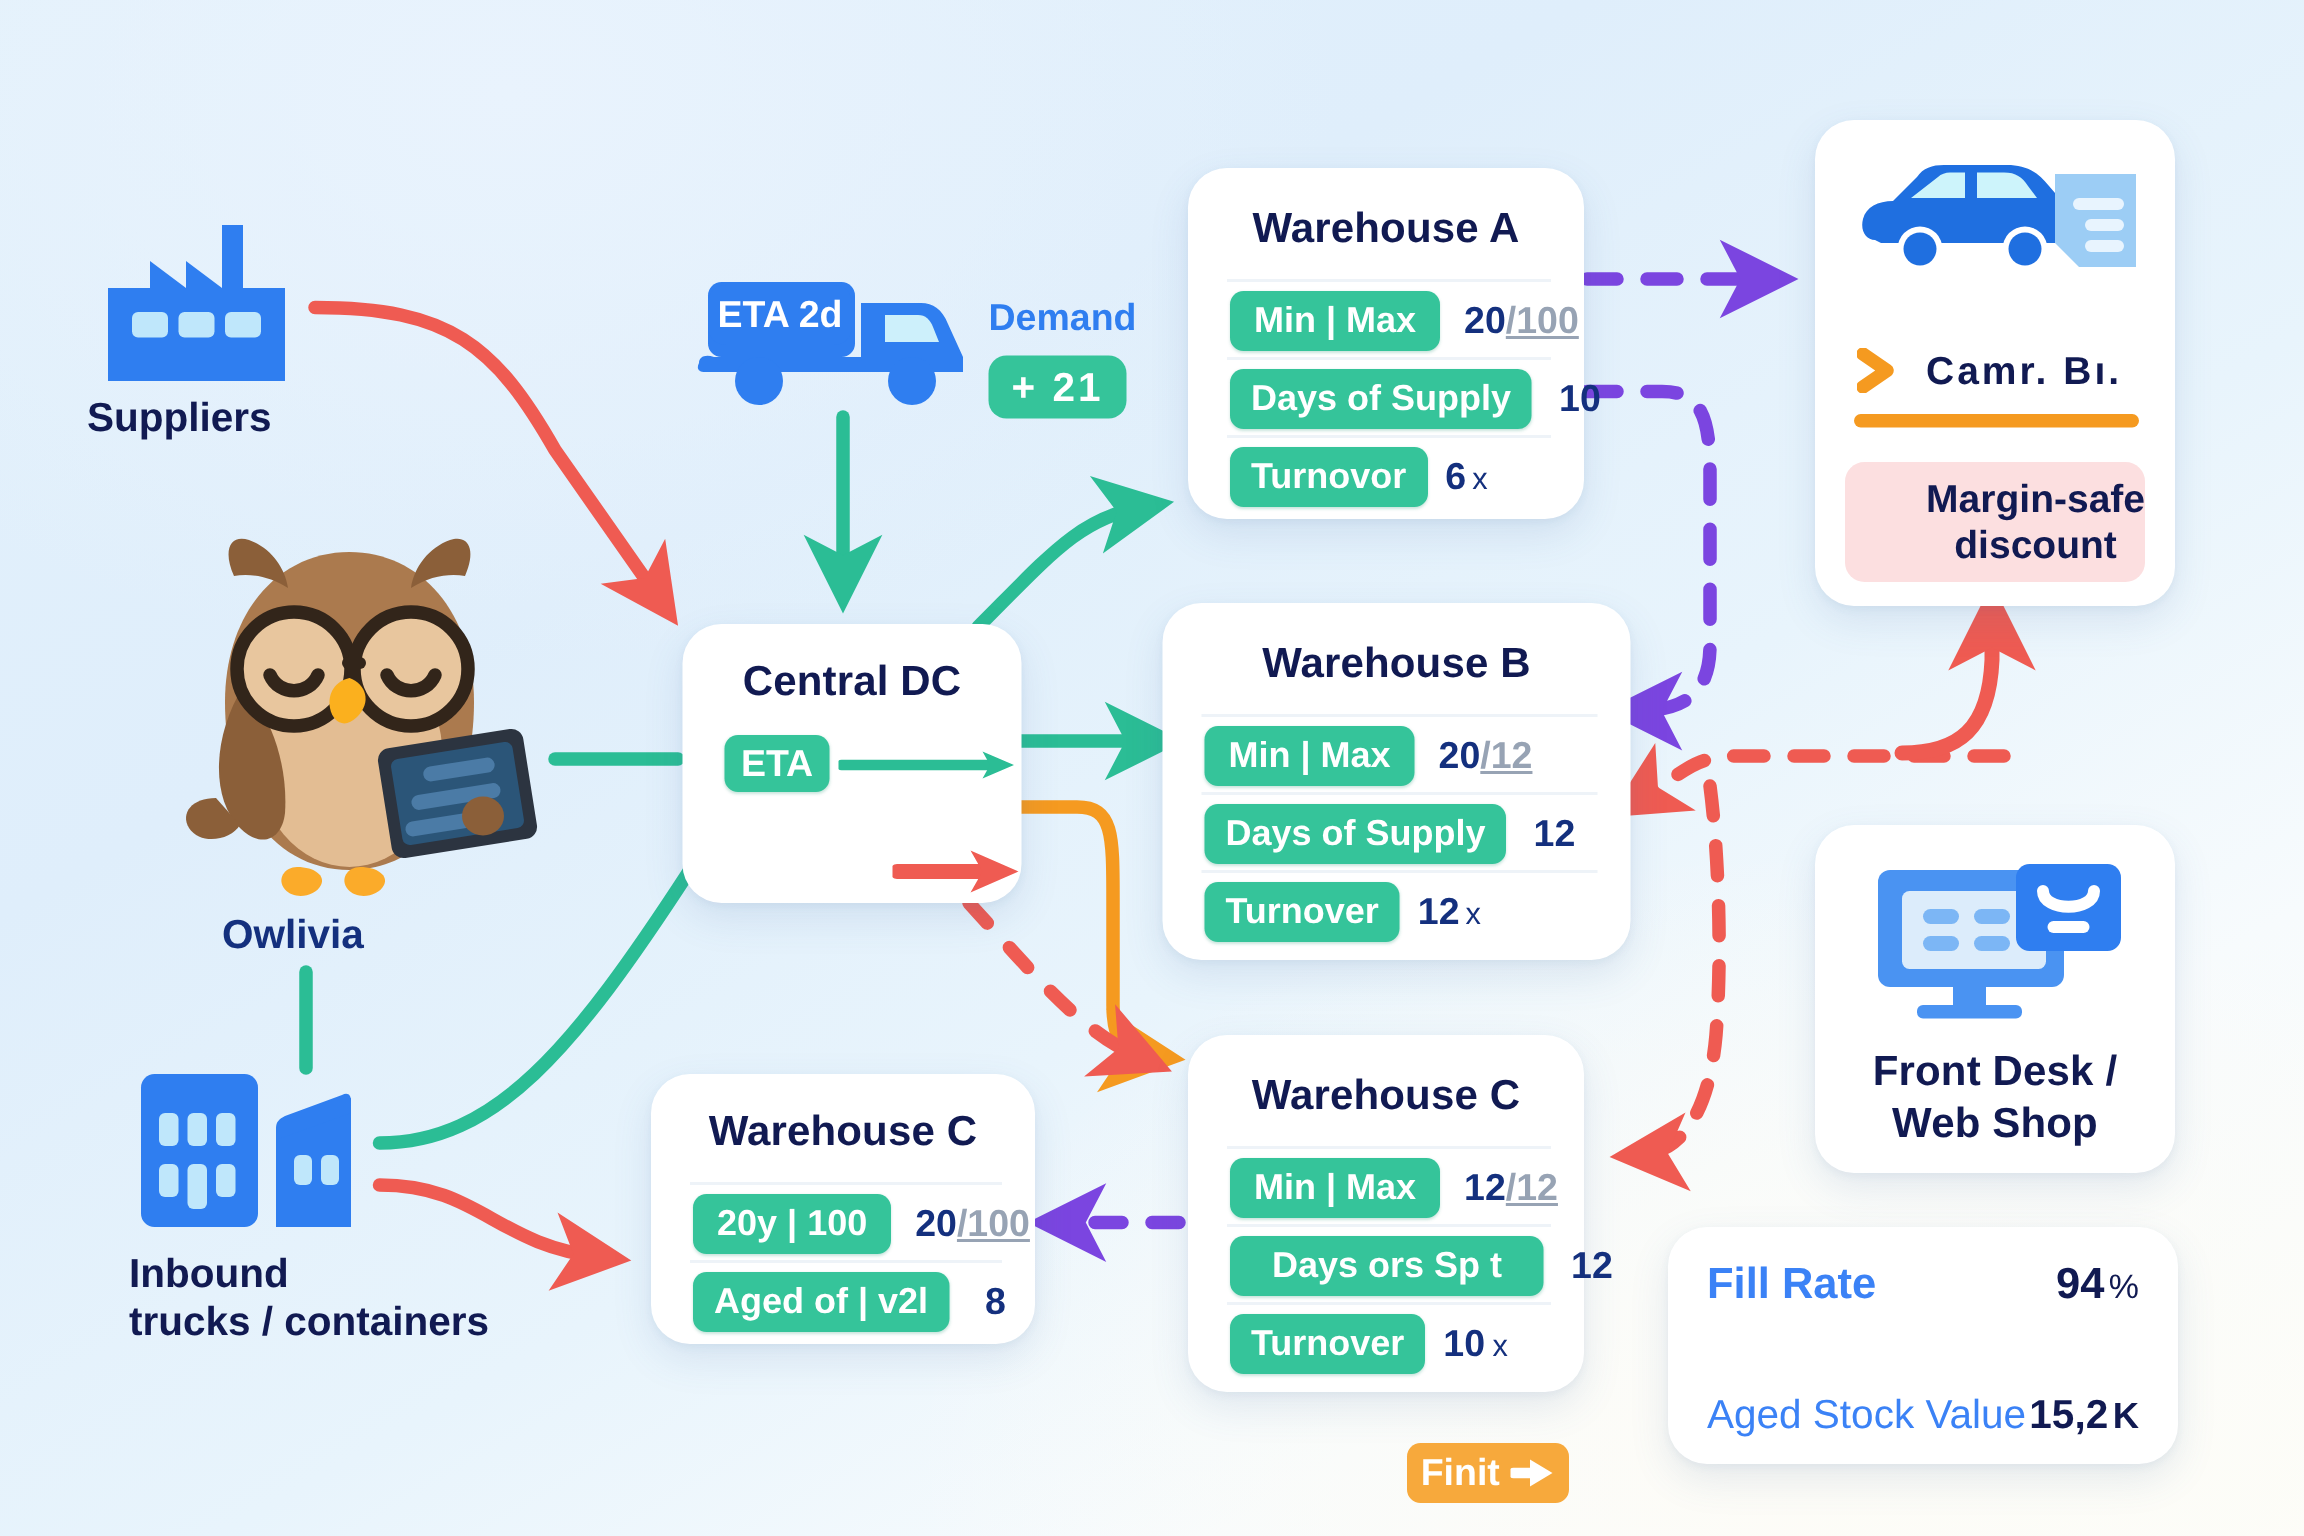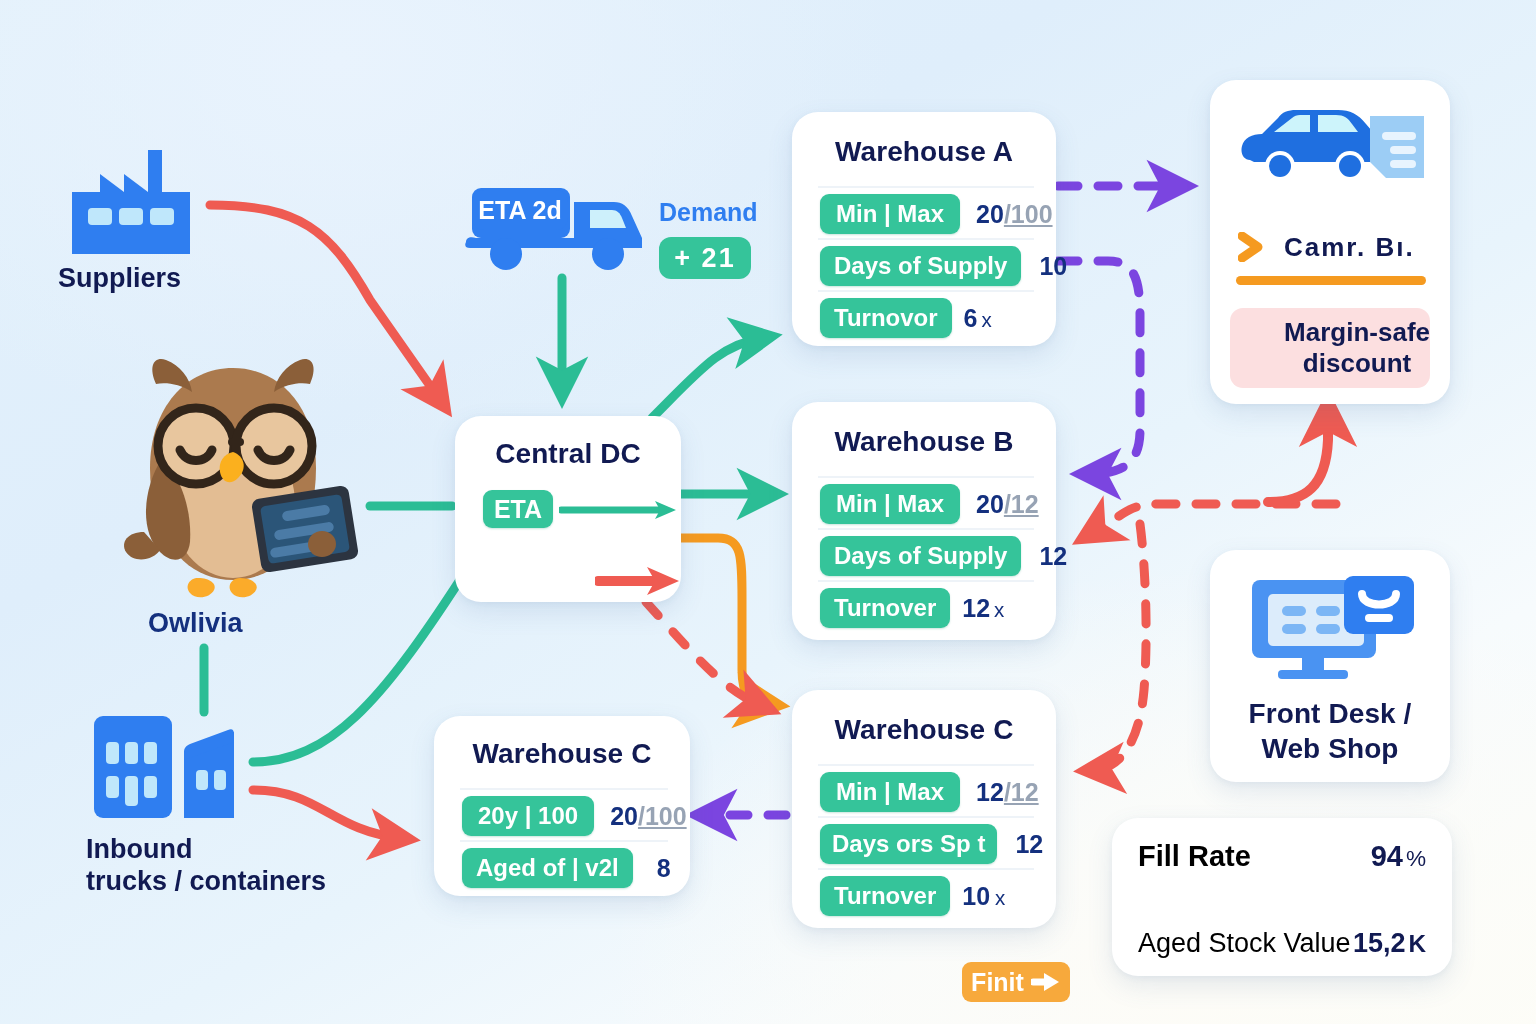--- a/index.html
+++ b/index.html
@@ -35,21 +35,21 @@
     box-shadow:0 1px 2px rgba(40,150,120,.25);
   }
   .val{color:#14307e;font-weight:700;white-space:nowrap;}
   .val .dim{color:#97a3b4;font-weight:600;text-decoration:underline;}
   .val .unit{font-weight:500;font-size:.82em;}
   .leftlabel{
     position:absolute;color:#111a52;font-weight:700;line-height:1.18;
   }
   .owl-label{position:absolute;color:#14307e;font-weight:600;}
   .kpi-row{position:absolute;display:flex;align-items:baseline;width:100%;}
-  .kpi-name{color:#000000;}
+  .kpi-name{color:#3b82f6;}
   .kpi-val{color:#111a52;font-weight:700;margin-left:auto;}
   .kpi-val .u{font-weight:500;font-size:.78em;margin-left:3px;}
   .discount-chip{
     position:absolute;background:#fcdfe0;border-radius:13px;
     color:#111a52;font-weight:700;text-align:center;line-height:1.18;
     display:flex;align-items:center;justify-content:flex-end;
   }
   .brandline{position:absolute;height:9px;background:#f59a20;border-radius:6px;}
   .brandtext{position:absolute;color:#111a52;font-weight:600;letter-spacing:2px;}
   .badge-blue{
@@ -57,21 +57,21 @@
     font-weight:700;display:flex;align-items:center;justify-content:center;
   }
   .badge-green{
     position:absolute;background:#35c49a;color:#fff;border-radius:12px;
     font-weight:700;display:flex;align-items:center;justify-content:center;
     letter-spacing:2px;
   }
   .demand-lbl{position:absolute;color:#2f7ef0;font-weight:600;}
   .inline-pill{
     position:absolute;border-radius:9px;color:#fff;font-weight:700;
-    display:flex;align-items:center;justify-content:center;margin-left:24px;
+    display:flex;align-items:center;justify-content:center;
   }
 </style>
 </head>
 <body>
 
 <div id="canvas">
 
   <svg id="wires" viewBox="0 0 1536 1024">
     <defs>
       <marker id="mk-green" viewBox="0 0 12 12" refX="7" refY="6" markerWidth="7" markerHeight="7" orient="auto">
@@ -234,21 +234,21 @@
     </div>
 
     <div class="mrow" style="left:28px;top:186px">
       <div class="pill" style="height:40px;padding:0 14px;font-size:24px">Turnovor</div>
       <div class="val" style="margin-left:12px;font-size:25px">
         <span>6</span><span class="unit" style="margin-left:4px">x</span>
       </div>
     </div>
   </div>
 
-  <div class="card" style="left:792px;top:402px;width:264px;height:238px">
+  <div class="card" style="left:775px;top:402px;width:312px;height:238px">
     <div class="card-title" style="position:absolute;left:0;top:24px;width:100%;font-size:28px">Warehouse B</div>
     <div class="rowline" style="top:74px"></div>
     <div class="rowline" style="top:126px"></div>
     <div class="rowline" style="top:178px"></div>
 
     <div class="mrow" style="left:28px;top:82px">
       <div class="pill" style="height:40px;padding:0 16px;font-size:24px">Min | Max</div>
       <div class="val" style="margin-left:16px;font-size:25px">
         <span>20</span><span class="dim">/12</span>
       </div>
@@ -274,21 +274,21 @@
     <div class="rowline" style="top:178px"></div>
 
     <div class="mrow" style="left:28px;top:82px">
       <div class="pill" style="height:40px;padding:0 16px;font-size:24px">Min | Max</div>
       <div class="val" style="margin-left:16px;font-size:25px">
         <span>12</span><span class="dim">/12</span>
       </div>
     </div>
 
     <div class="mrow" style="left:28px;top:134px">
-      <div class="pill" style="height:40px;padding:0 12px;font-size:24px">Days ors Sp t</div>
+      <div class="pill" style="height:40px;padding:0 28px;font-size:24px">Days ors Sp t</div>
       <div class="val" style="margin-left:18px;font-size:25px">12</div>
     </div>
 
     <div class="mrow" style="left:28px;top:186px">
       <div class="pill" style="height:40px;padding:0 14px;font-size:24px">Turnover</div>
       <div class="val" style="margin-left:12px;font-size:25px">
         <span>10</span><span class="unit" style="margin-left:5px">x</span>
       </div>
     </div>
   </div>

